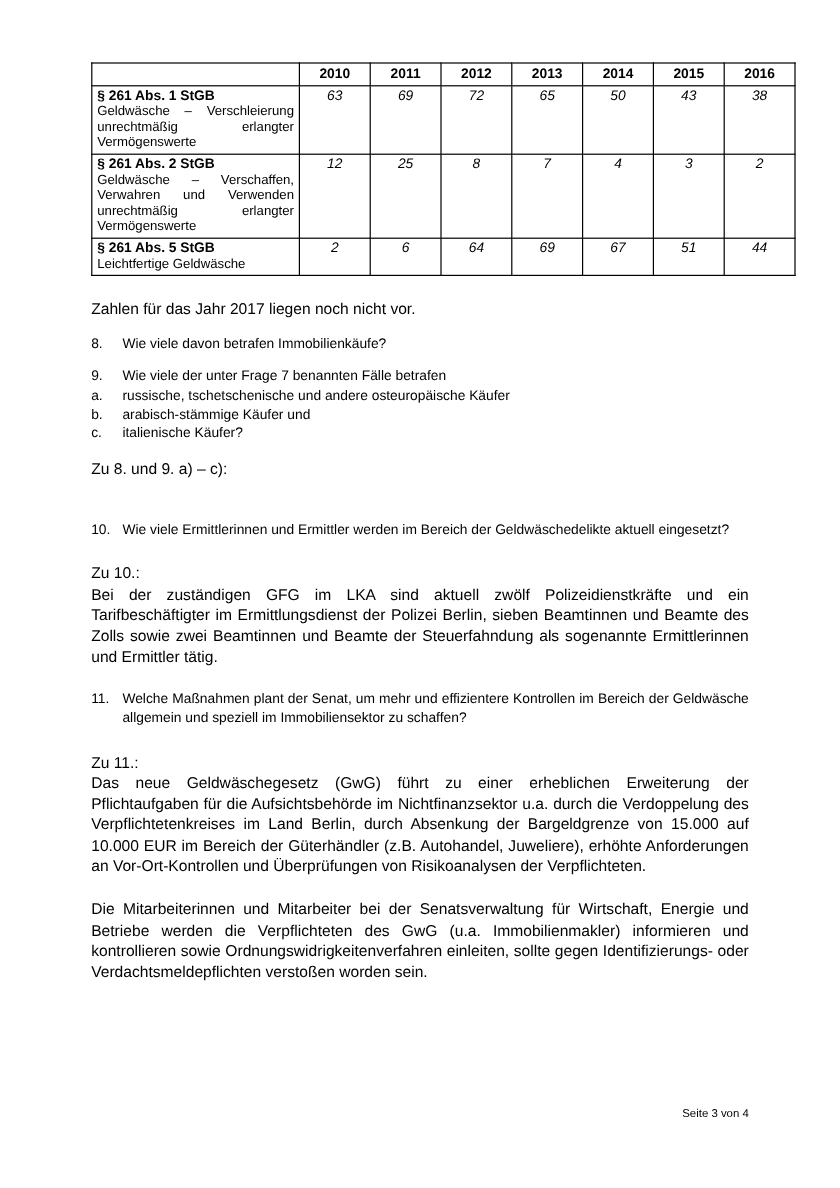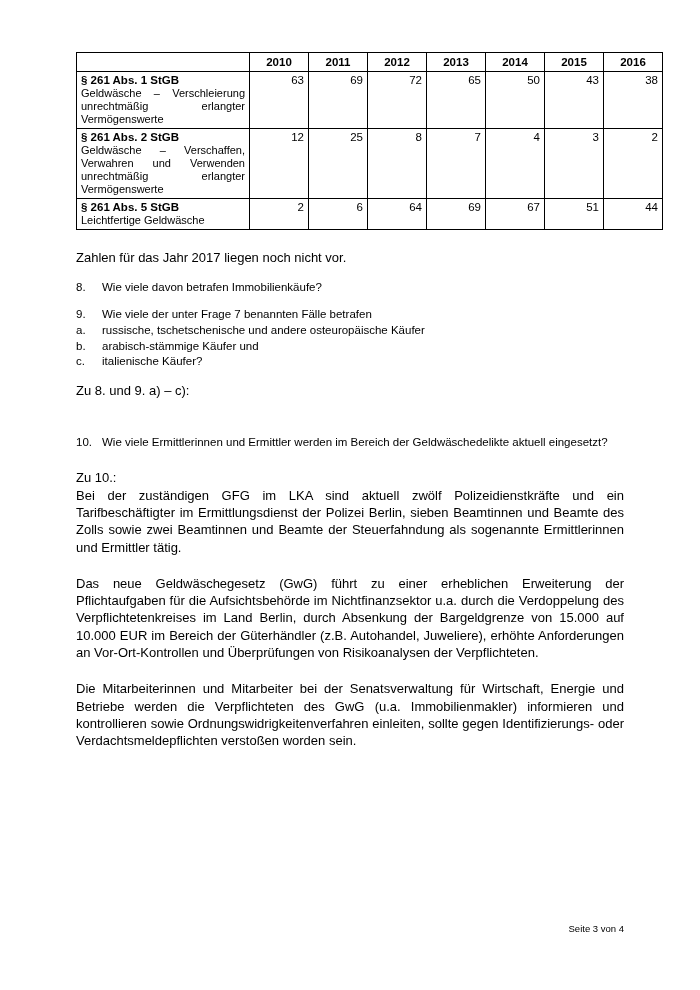--- a/index.html
+++ b/index.html
@@ -60,24 +60,25 @@
     margin-bottom: 1px;
   }
   .law-desc {
     display: block;
     font-size: 11px;
     line-height: 1.18;
     text-align: justify;
     text-justify: inter-word;
   }
   td.num {
-    text-align: right;
+    text-align: center;
     vertical-align: bottom;
     font-size: 11.5px;
     padding-right: 5px;
+    font-style: italic;
   }
   td.label {
     vertical-align: top;
   }
 
   
   .para {
     font-size: 13px;
     line-height: 1.33;
     margin: 0;
@@ -215,22 +216,29 @@
         <span class="n">10.</span>
         <span class="t">Wie viele Ermittlerinnen und Ermittler werden im Bereich der Geldwäschedelikte aktuell eingesetzt?</span>
       </div>
     </div>
 
     <div class="block" style="margin-top:19px;">
       <p class="para">Zu 10.:</p>
       <p class="para just">Bei der zuständigen GFG im LKA sind aktuell zwölf Polizeidienstkräfte und ein Tarifbeschäftigter im Ermittlungsdienst der Polizei Berlin, sieben Beamtinnen und Beamte des Zolls sowie zwei Beamtinnen und Beamte der Steuerfahndung als sogenannte Ermittlerinnen und Ermittler tätig.</p>
     </div>
 
+    <div class="block" style="margin-top:20px;">
+      <div class="hang">
+        <span class="n">11.</span>
+        <span class="t">Welche Maßnahmen plant der Senat, um mehr und effizientere Kontrollen im Bereich der Geldwäsche allgemein und speziell im Immobiliensektor zu schaffen?</span>
+      </div>
+    </div>
 
     <div class="block" style="margin-top:19px;">
+      <p class="para">Zu 11.:</p>
       <p class="para just">Das neue Geldwäschegesetz (GwG) führt zu einer erheblichen Erweiterung der Pflichtaufgaben für die Aufsichtsbehörde im Nichtfinanzsektor u.a. durch die Verdoppelung des Verpflichtetenkreises im Land Berlin, durch Absenkung der Bargeldgrenze von 15.000 auf 10.000 EUR im Bereich der Güterhändler (z.B. Autohandel, Juweliere), erhöhte Anforderungen an Vor-Ort-Kontrollen und Überprüfungen von Risikoanalysen der Verpflichteten.</p>
       <p class="para just" style="margin-top:19px;">Die Mitarbeiterinnen und Mitarbeiter bei der Senatsverwaltung für Wirtschaft, Energie und Betriebe werden die Verpflichteten des GwG (u.a. Immobilienmakler) informieren und kontrollieren sowie Ordnungswidrigkeitenverfahren einleiten, sollte gegen Identifizierungs- oder Verdachtsmeldepflichten verstoßen worden sein.</p>
     </div>
 
   </div>
 
   <div class="footer">Seite 3 von 4</div>
 </div>
 
 </body></html>

